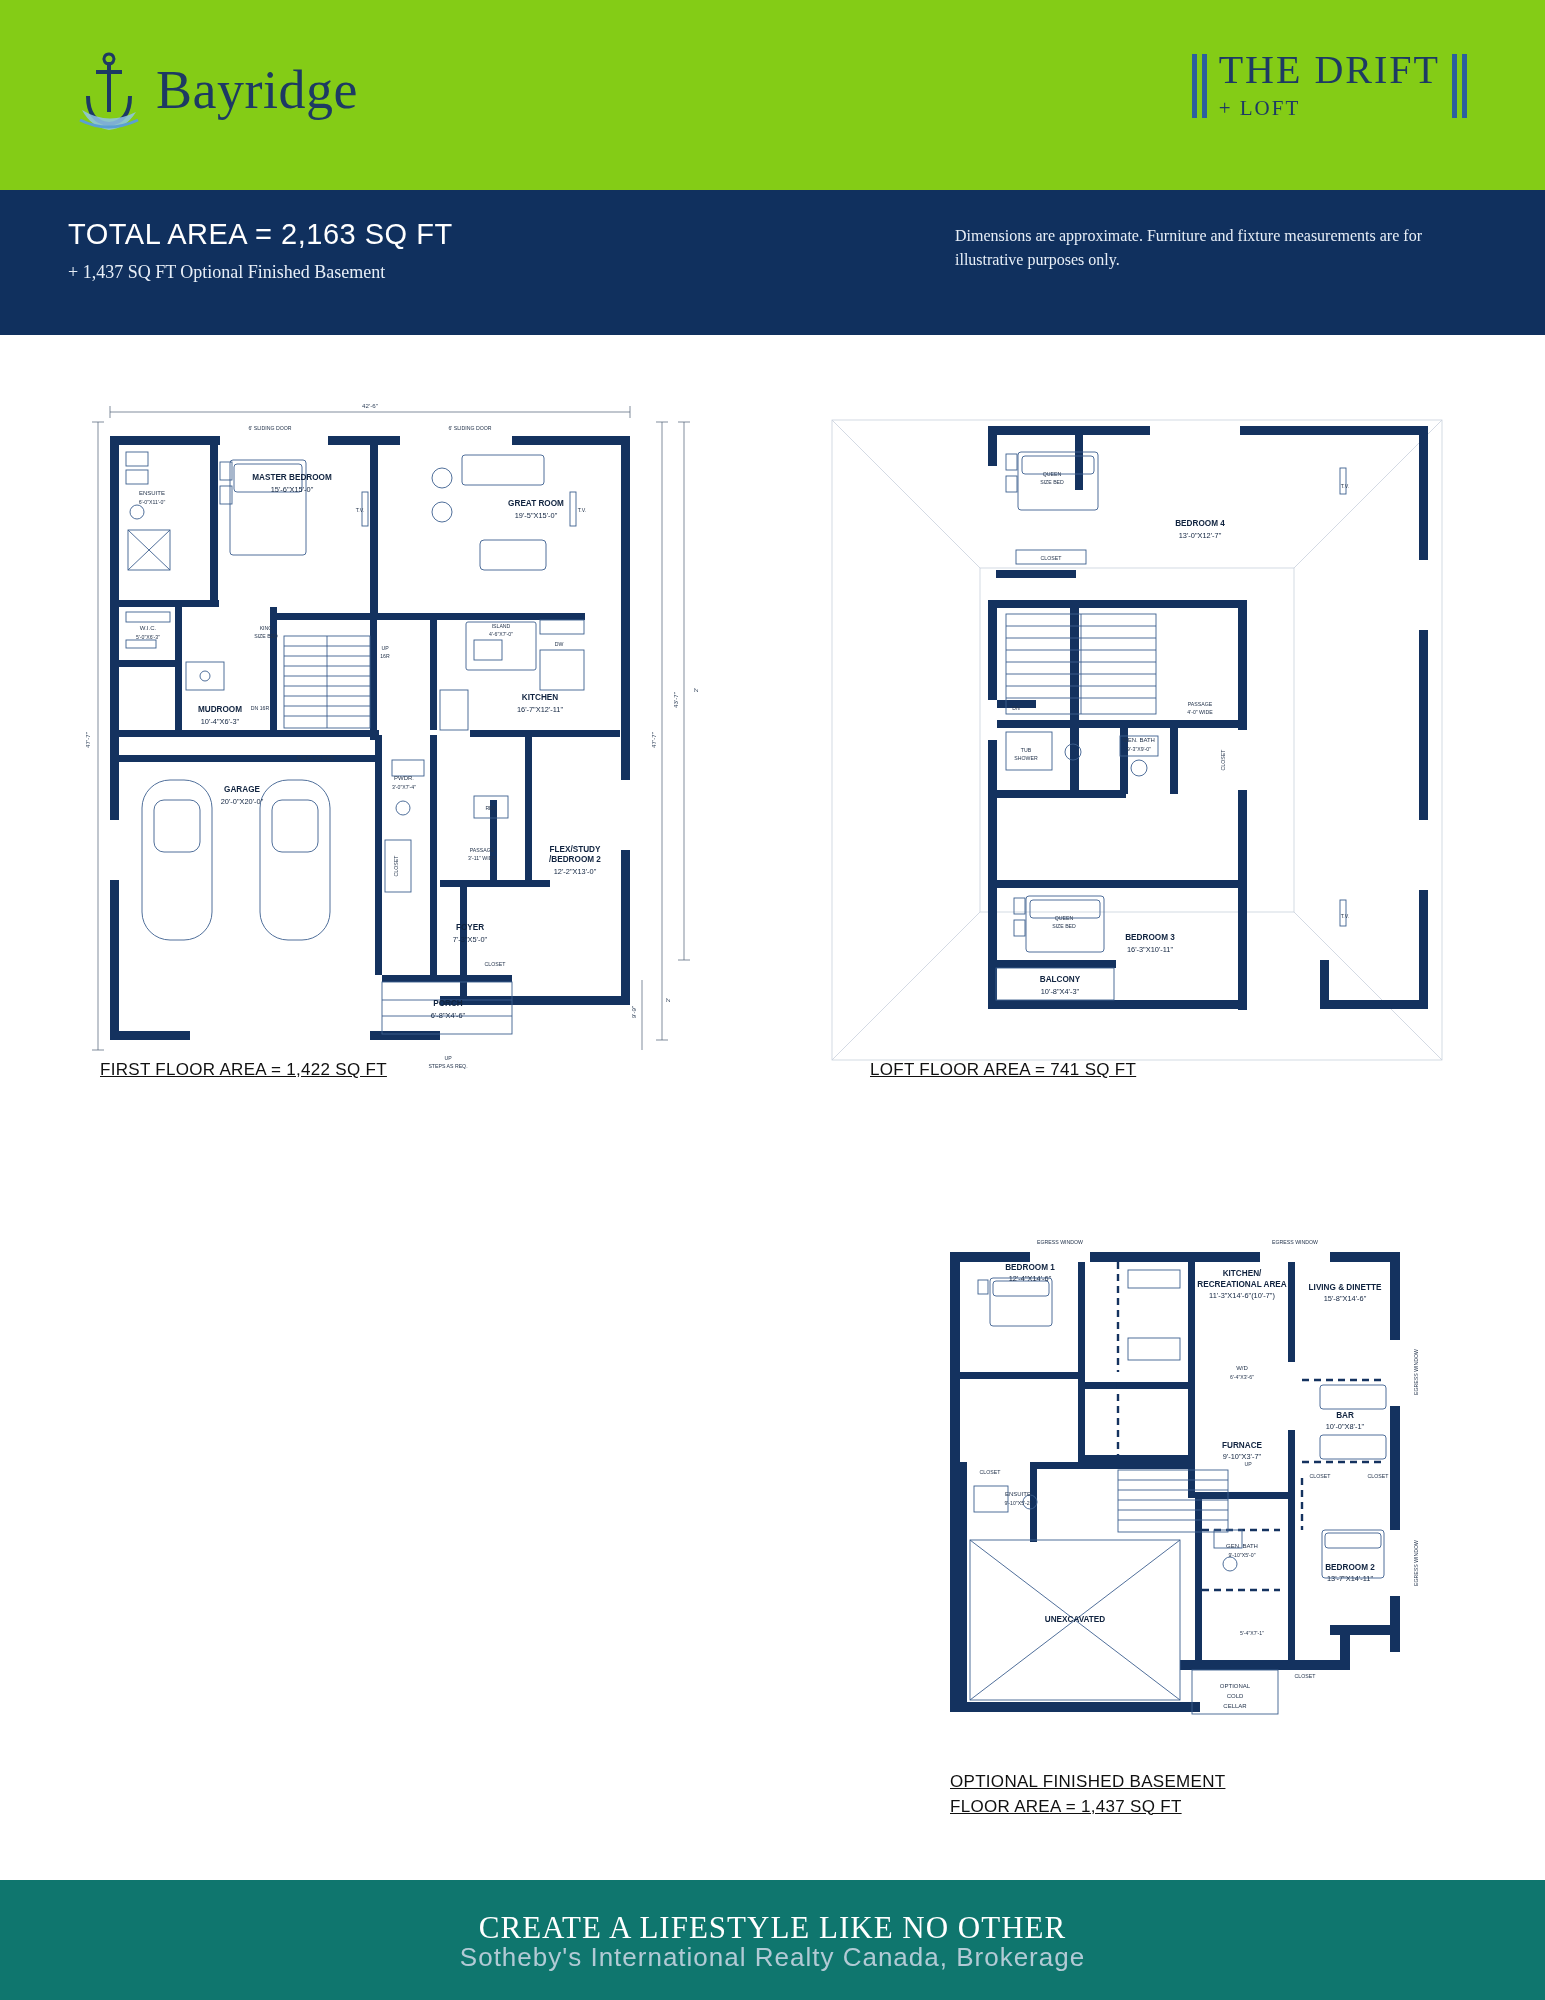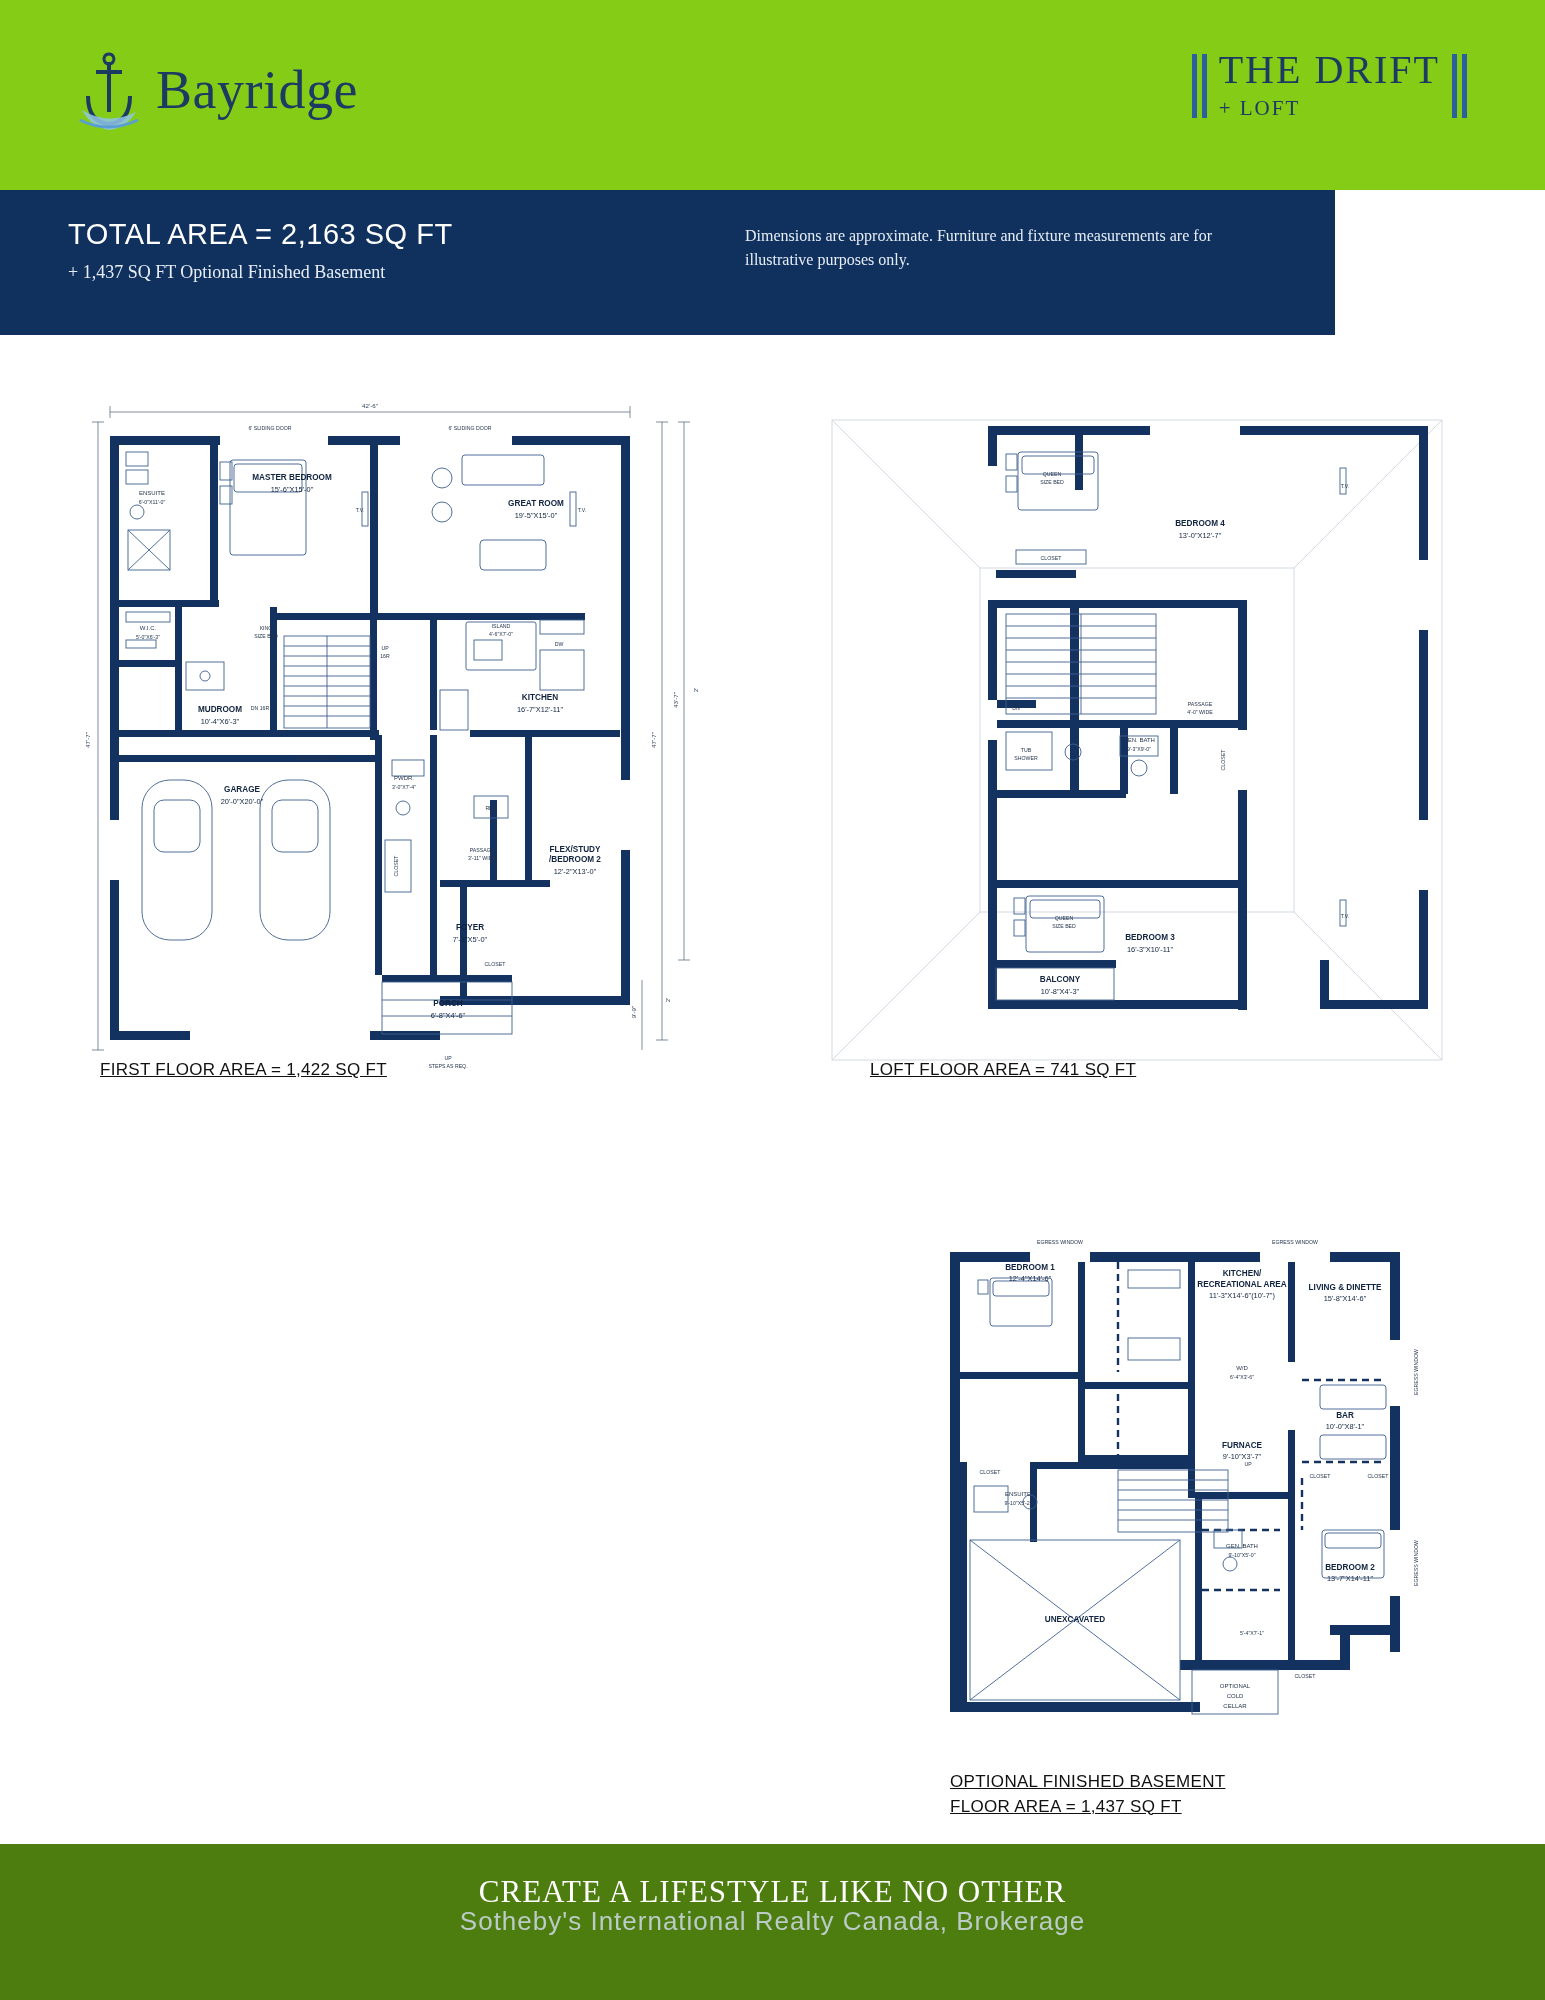--- a/index.html
+++ b/index.html
@@ -37,43 +37,43 @@
     font-family:"Liberation Serif", serif;
     font-size:40px; color:#1d3a63; letter-spacing:2px; line-height:1;
   }
   .plan-sub {
     font-family:"Liberation Serif", serif;
     font-size:21px; color:#1d3a63; letter-spacing:2px; margin-top:6px;
   }
 
   
   .banner {
-    position:absolute; left:0; top:190px; width:1335px; height:145px;
+    position:absolute; left:0; top:190px; width:1545px; height:145px;
     background:#10305e;
     padding-left:24px;
   }
   .banner-title {
     position:absolute; left:68px; top:28px;
     color:#ffffff; font-size:29px; letter-spacing:0.5px;
   }
   .banner-sub {
     position:absolute; left:68px; top:72px;
     color:#e7eef7; font-size:18px;
     font-family:"Liberation Serif", serif;
   }
   .banner-note {
     position:absolute; right:70px; top:34px; width:520px;
     color:#e7eef7; font-size:16px; line-height:1.5; text-align:left;
     font-family:"Liberation Serif", serif;
   }
 
   
   .footer {
-    position:absolute; left:0; bottom:0; width:1545px; height:156px;
-    background:#4d7c0f;
+    position:absolute; left:0; bottom:0; width:1545px; height:120px;
+    background:#0f766e;
   }
   .footer-tag {
     position:absolute; width:100%; top:30px; text-align:center;
     color:#ffffff; font-family:"Liberation Serif", serif;
     font-size:31px; letter-spacing:1px;
   }
   .footer-broker {
     position:absolute; width:100%; top:62px; text-align:center;
     color:#cfd9e7; font-size:26px; letter-spacing:1px;
     font-family:"Liberation Sans", sans-serif;

